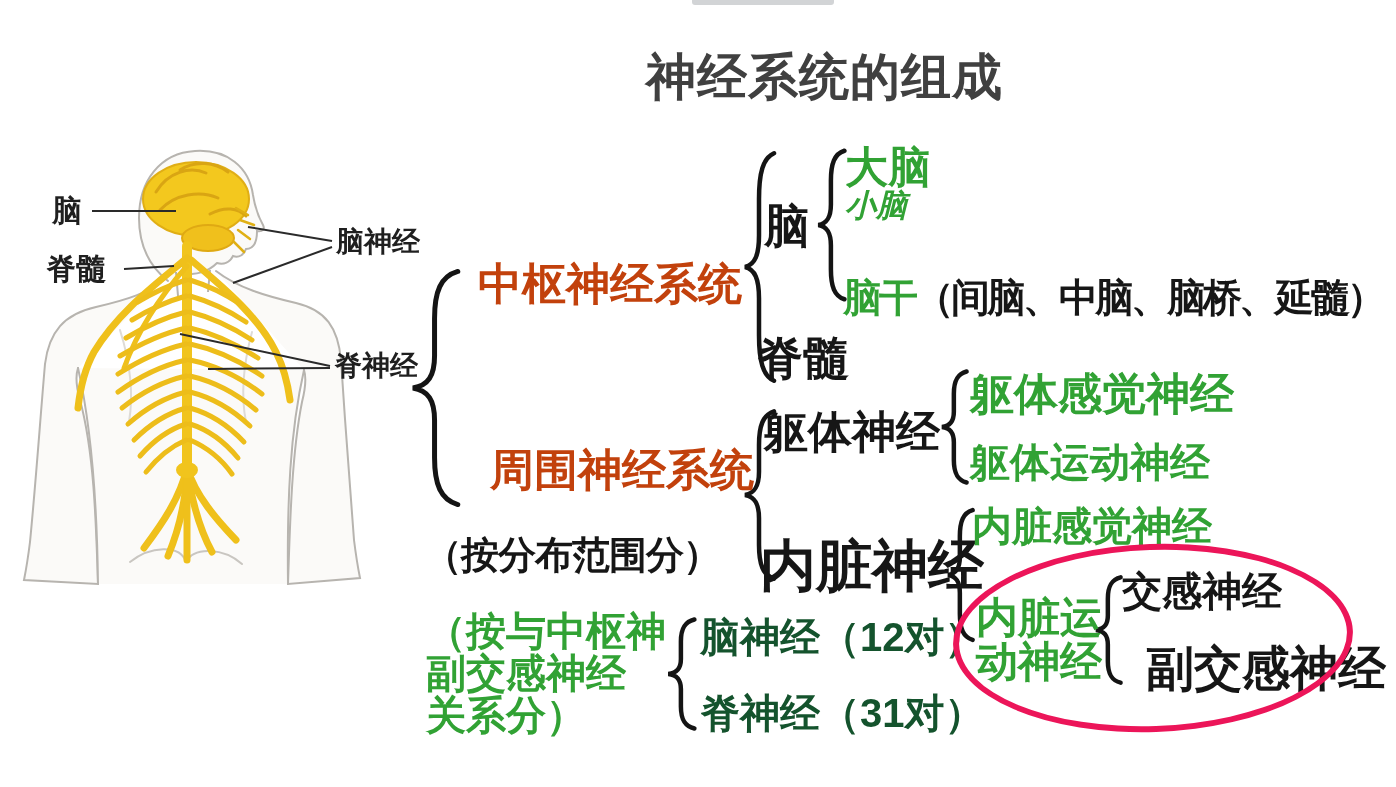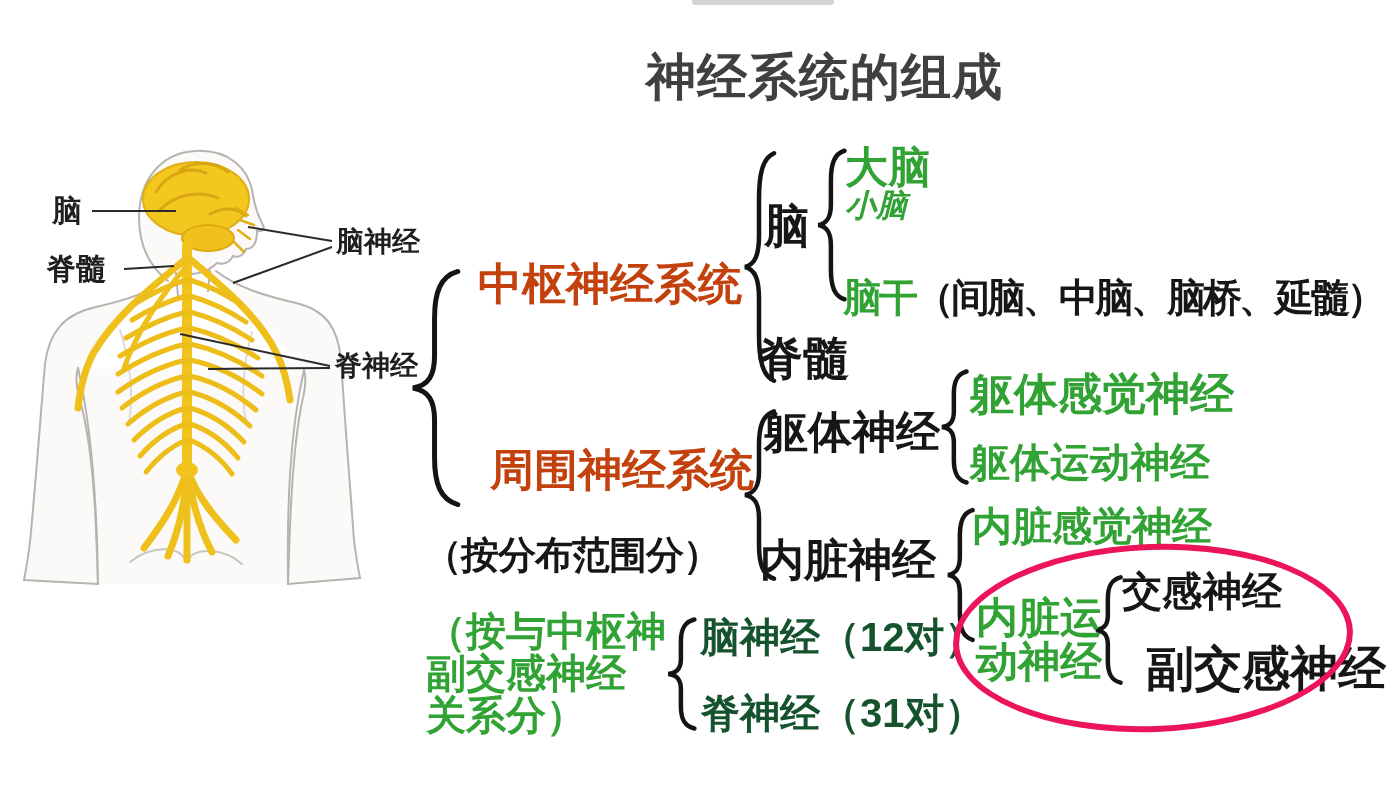--- a/index.html
+++ b/index.html
@@ -150,21 +150,21 @@
   </div>
   <div class="t c-black" style="left:757px;top:335px;font-size:46px;">脊髓</div>
 
   <div class="t c-blue" style="left:476px;top:448px;font-size:44px;margin-left:14px;">周围神经系统</div>
   <div class="t c-black" style="left:424px;top:536px;font-size:38px;letter-spacing:-1px;">（按分布范围分）</div>
 
   <div class="t c-black" style="left:764px;top:410px;font-size:44px;">躯体神经</div>
   <div class="t c-green" style="left:970px;top:372px;font-size:44px;">躯体感觉神经</div>
   <div class="t c-green" style="left:970px;top:442px;font-size:40px;">躯体运动神经</div>
 
-  <div class="t c-black" style="left:760px;top:538px;font-size:44px;">内脏神经</div>
+  <div class="t c-black" style="left:760px;top:538px;font-size:56px;">内脏神经</div>
   <div class="t c-green" style="left:972px;top:506px;font-size:40px;">内脏感觉神经</div>
   <div class="t c-green" style="left:976px;top:597px;font-size:42px;">内脏运</div>
   <div class="t c-green" style="left:976px;top:641px;font-size:42px;">动神经</div>
   <div class="t c-black" style="left:1122px;top:571px;font-size:40px;">交感神经</div>
   <div class="t c-black" style="left:1146px;top:645px;font-size:48px;">副交感神经</div>
 
   <div class="t c-green" style="left:426px;top:611px;font-size:40px;">（按与中枢神</div>
   <div class="t c-green" style="left:426px;top:653px;font-size:40px;">副交感神经</div>
   <div class="t c-green" style="left:426px;top:695px;font-size:40px;">关系分）</div>
   <div class="t c-purple" style="left:700px;top:617px;font-size:40px;">脑神经（12对）</div>

